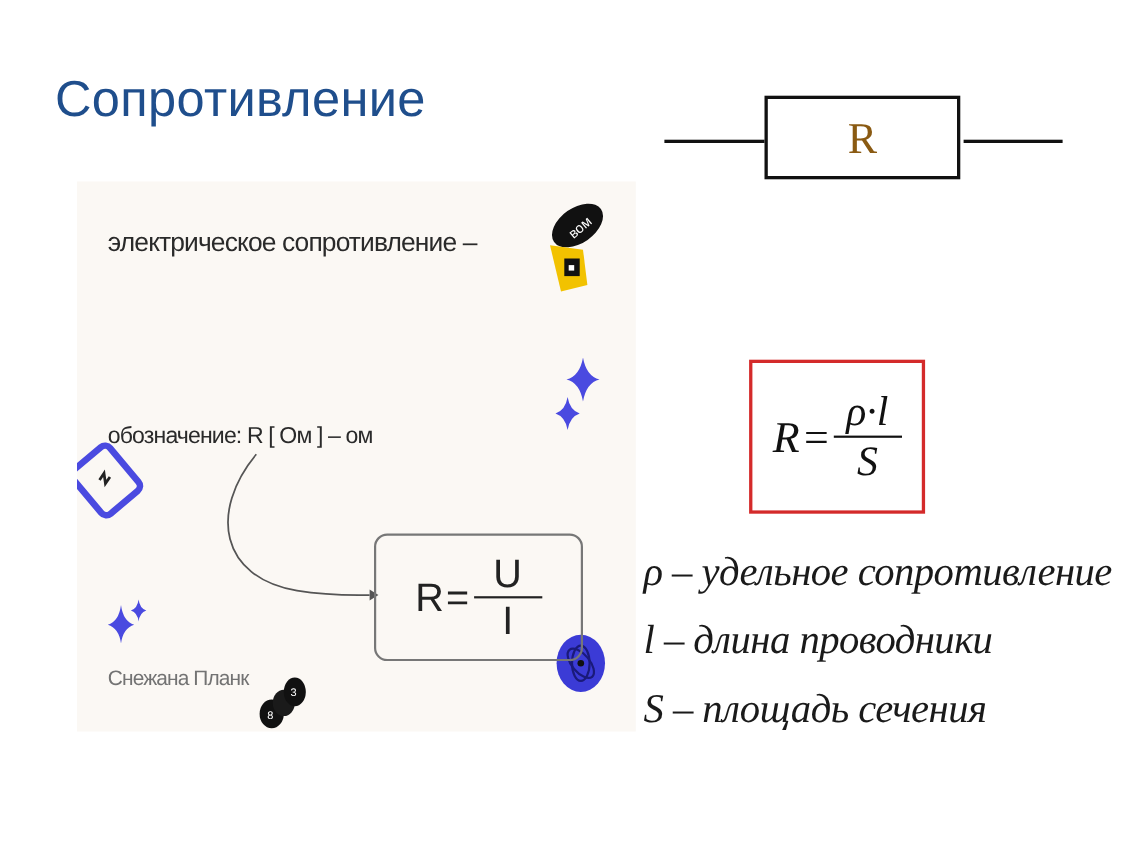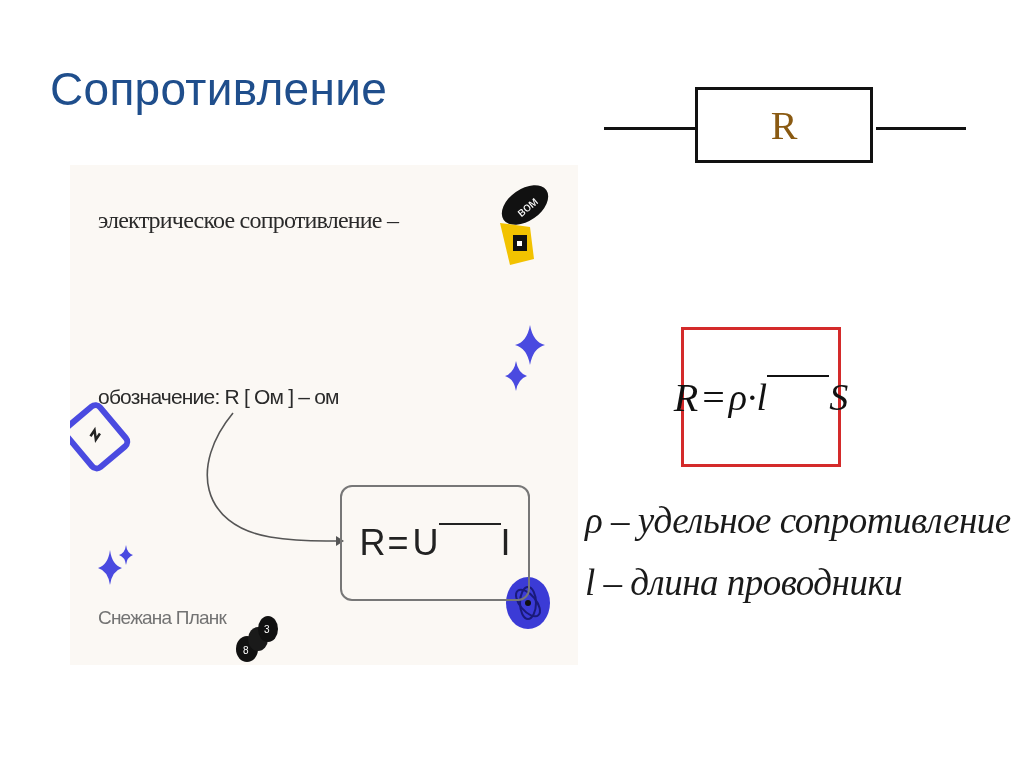--- a/index.html
+++ b/index.html
@@ -25,40 +25,40 @@
       display: flex; align-items: center; justify-content: center;
     }
     .res-label { font-family: "Liberation Serif", serif; font-size: 40px; color: #8a5a12; }
 
     
     .card {
       left: 70px; top: 165px; width: 508px; height: 500px; background: #fbf8f4;
     }
     .card-heading {
       position: absolute; left: 28px; top: 42px; font-size: 24px; color: #2a2a2a;
-      letter-spacing: -0.8px; font-family: Liberation Serif, serif;
+      letter-spacing: -0.8px; font-family: Liberation Sans, sans-serif;
     }
     .card-desc {
       position: absolute; left: 28px; top: 98px; width: 420px;
       font-size: 14px; line-height: 23px; color: #333; letter-spacing: -0.6px;
     }
     .card-notation {
       position: absolute; left: 28px; top: 220px; font-size: 21px; color: #2a2a2a; letter-spacing: -0.8px; text-align: center;
     }
     .card-author {
       position: absolute; left: 28px; top: 442px; font-size: 19px; color: #737373; letter-spacing: -0.8px;
     }
     .formula-box {
       position: absolute; left: 270px; top: 320px; width: 190px; height: 116px;
       border: 2px solid #777; border-radius: 12px; box-sizing: border-box;
       display: flex; align-items: center; justify-content: center;
     }
     .fx { display: flex; align-items: center; font-size: 36px; color: #222; font-family: "Liberation Sans", sans-serif; }
     .fx .eq { margin: 0 4px 0 2px; }
-    .frac { display: inline-flex; }
+    .frac { display: inline-flex; flex-direction: column; align-items: center; }
     .frac .num, .frac .den { line-height: 40px; font-size: 36px; }
     .frac .bar { width: 62px; height: 2px; background: #222; }
 
     .arrow-svg { position: absolute; left: 0; top: 0; }
 
     
     .red-box {
       left: 681px; top: 327px; width: 160px; height: 140px;
       border: 3px solid #d42a2a; box-sizing: border-box; background: #fff;
       display: flex; align-items: center; justify-content: center;
@@ -156,13 +156,14 @@
       <span class="num">ρ·l</span>
       <span class="bar"></span>
       <span class="den">S</span>
     </span>
   </div>
 </div>
 
 <div class="abs legend">
   <div class="legend-line">ρ – удельное  сопротивление</div>
   <div class="legend-line">l – длина  проводники</div>
+  <div class="legend-line">S – площадь  сечения</div>
 </div>
 
 </body></html>

